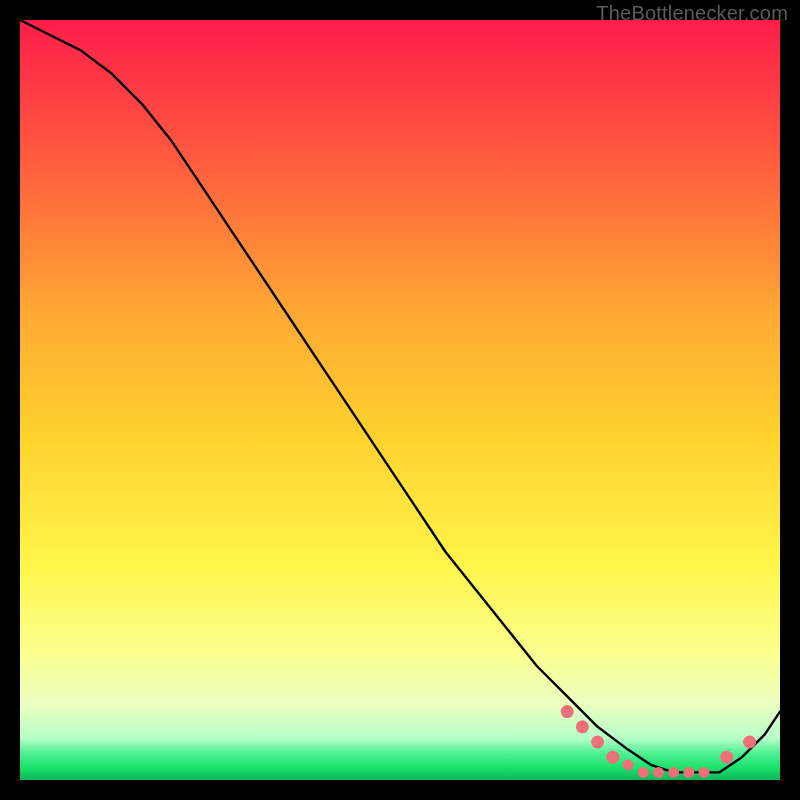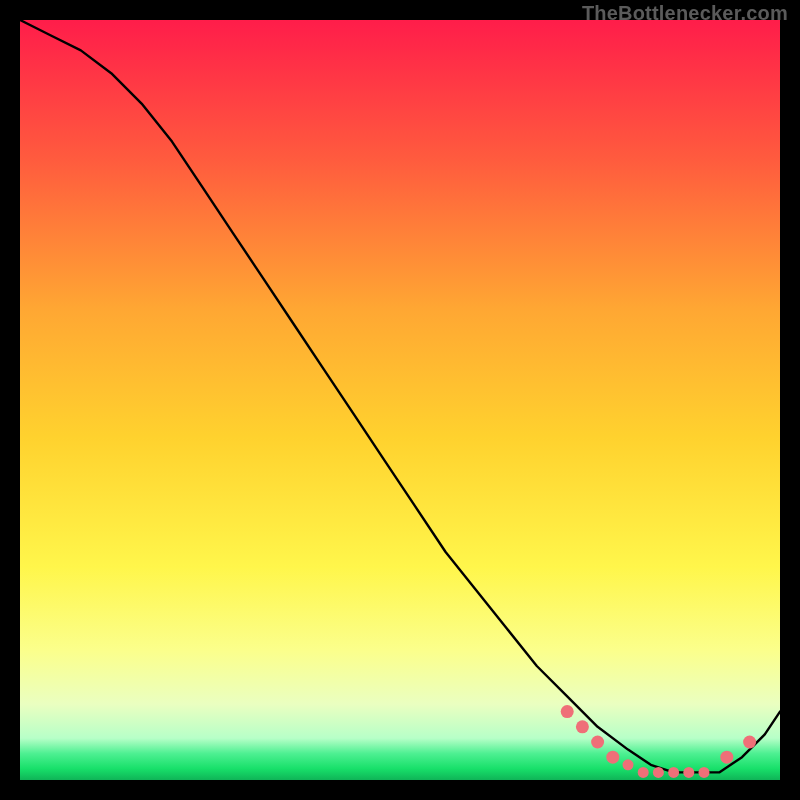--- a/index.html
+++ b/index.html
@@ -24,21 +24,21 @@
     width: 760px;
     height: 760px;
   }
   .watermark {
     position: absolute;
     top: 2px;
     right: 12px;
     color: #5b5b5b;
     font-size: 20px;
     letter-spacing: 0.2px;
-    font-weight: 700;
+    font-weight: 400;
     user-select: none;
   }
 </style>
 </head>
 <body>
 
 <div class="stage">
 
   <svg class="plot" viewBox="0 0 760 760" width="760" height="760">
     <defs>

